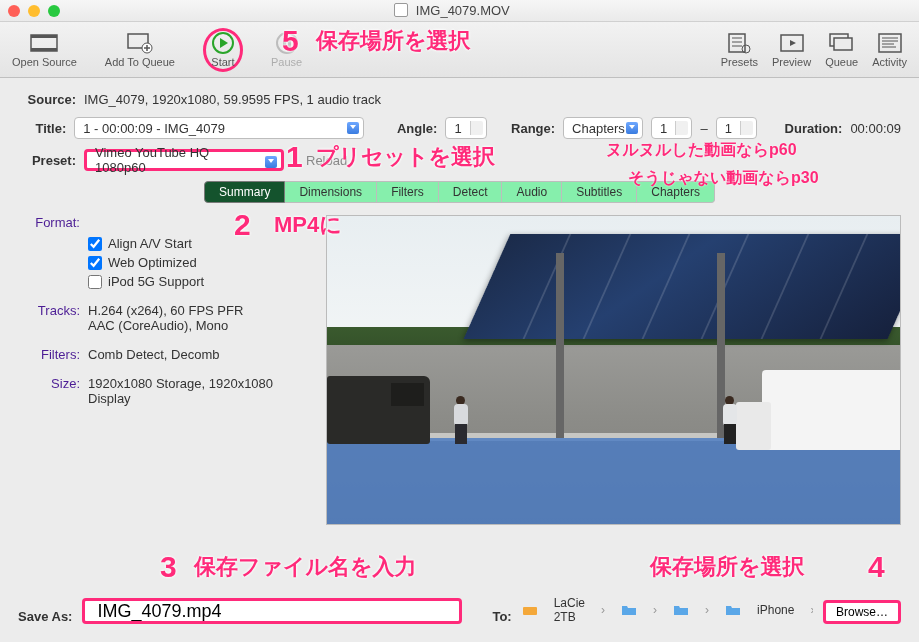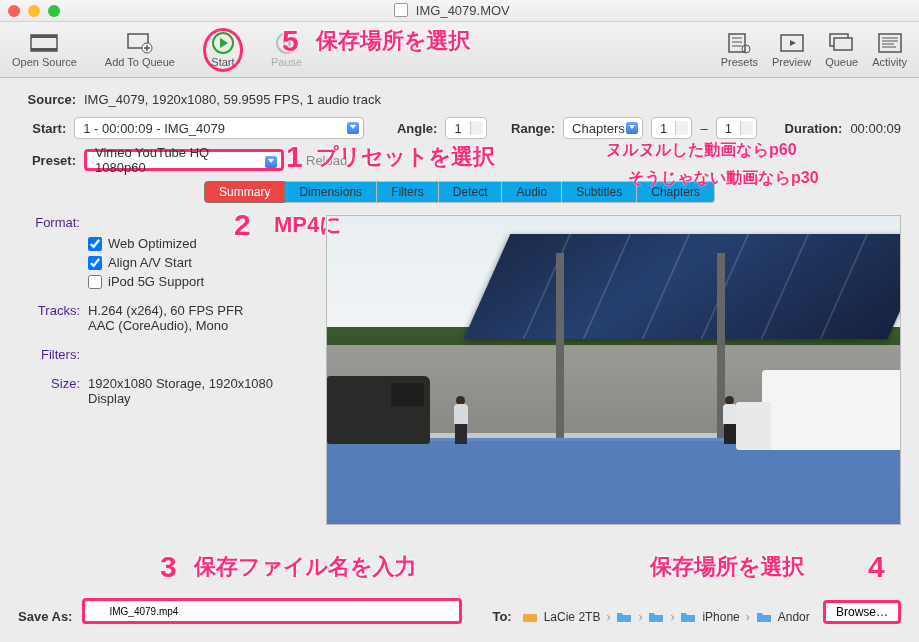--- a/index.html
+++ b/index.html
@@ -27,25 +27,25 @@
 .plain { font-size:13px; }
 .select { background:#fff; border:1px solid #bdbdbd; border-radius:4px; height:22px; padding:0 20px 0 8px; font-size:13px; position:relative; display:inline-flex; align-items:center; min-width:40px;}
 .select::after{content:"";position:absolute;right:4px;top:4px;width:12px;height:12px;background:linear-gradient(#6fa8ff,#3a7ce0);border-radius:2px;}
 .select::before{content:"";position:absolute;right:7px;top:7px;border-left:3px solid transparent;border-right:3px solid transparent;border-top:4px solid #fff;z-index:1;}
 .numbox{background:#fff;border:1px solid #bdbdbd;border-radius:4px;height:22px;width:50px;padding:0 18px 0 8px;font-size:13px;display:inline-flex;align-items:center;position:relative;}
 .numbox::after{content:"";position:absolute;right:3px;top:3px;bottom:3px;width:12px;background:#f0f0f0;border-left:1px solid #ccc;border-radius:0 2px 2px 0;}
 
 .hilite-red{border:3px solid #ff2a7a !important;border-radius:4px;}
 
 .tabs { display:flex; justify-content:center; margin:4px 0 12px; }
-.tab { background:#0ea5e9;border:1px solid #bdbdbd;padding:3px 14px;font-size:12px;cursor:pointer; }
+.tab { background:#86efac;border:1px solid #bdbdbd;padding:3px 14px;font-size:12px;cursor:pointer; }
 .tab:first-child{border-radius:4px 0 0 4px;}
 .tab:last-child{border-radius:0 4px 4px 0;}
 .tab+.tab{border-left:none;}
-.tab.active{background:#ef4444;color:#fff;border-color:#7a7a7a;}
+.tab.active{background:#14532d;color:#fff;border-color:#7a7a7a;}
 
 .summary-area{display:flex;gap:18px;}
 .left-col{width:290px;}
 .field-row{display:flex;margin-bottom:6px;align-items:flex-start;}
 .field-label{width:62px;text-align:right;font-size:13px;margin-right:8px;font-weight:400;color:#4c1d95;}
 .field-val{font-size:13px;flex:1;}
 .chk{display:flex;align-items:center;gap:6px;margin-left:70px;margin-bottom:4px;font-size:13px;}
 .chk input{width:14px;height:14px;}
 
 .preview-img{flex:1;height:310px;border:1px solid #bbb;position:relative;overflow:hidden;background:#aaa;}
@@ -62,22 +62,22 @@
 .truck::before{content:"";position:absolute;left:-18%;bottom:0;width:24%;height:60%;background:#e9e9e9;border-radius:3px;}
 .person{position:absolute;bottom:26%;width:16px;height:48px;}
 .person .head{width:9px;height:9px;border-radius:50%;background:#3a2a20;position:absolute;top:0;left:3px;}
 .person .body{position:absolute;top:8px;left:1px;width:14px;height:22px;border-radius:4px;}
 .person .legs{position:absolute;bottom:0;left:2px;width:12px;height:20px;}
 .p1{left:22%;} .p1 .body{background:#d8dadd;} .p1 .legs{background:#2a2a30;}
 .p2{left:69%;} .p2 .body{background:#e4e6e8;} .p2 .legs{background:#222;}
 .trees{position:absolute;left:0;right:0;top:36%;height:14%;background:linear-gradient(#3a5a2e,#2f4a26);}
 
 .bottom{position:absolute;left:0;right:0;bottom:18px;padding:0 18px;display:flex;align-items:flex-end;gap:10px;}
-.save-input{flex:0 0 380px;height:26px;background:#fff;border:1px solid #bdbdbd;border-radius:4px;padding:0 24px;font-size:10px;}
-.path{display:flex;align-items:center;gap:6px;font-size:12px;flex:1;overflow:hidden;}
+.save-input{flex:0 0 380px;height:26px;background:#fff;border:1px solid #bdbdbd;border-radius:4px;padding:0 12px;font-size:18px;}
+.path{display:flex;align-items:center;gap:16px;font-size:12px;flex:1;overflow:hidden;}
 .folder-icon{display:inline-flex;align-items:center;}
 .folder-icon svg{width:16px;height:12px;}
 .chev{color:#999;}
 .browse-btn{background:#fff;border:1px solid #bdbdbd;border-radius:4px;height:24px;padding:0 10px;font-size:12px;cursor:pointer;}
 
 .anno{position:absolute;font-weight:700;pointer-events:none;font-family:"Hiragino Sans","Meiryo",sans-serif;}
 .anno-num{font-size:30px;color:#ff2a7a;text-shadow:0 0 3px #fff,0 0 3px #fff;}
 .anno-txt{font-size:22px;color:#ff2a7a;text-shadow:0 0 3px #fff,0 0 3px #fff;}
 .anno-sub{font-size:16px;color:#ff2a7a;text-shadow:0 0 2px #fff;font-weight:700;}
 </style>
@@ -163,21 +163,21 @@
 </div>
 
 <div class="content">
 
   <div class="row">
     <span class="label label-narrow">Source:</span>
     <span class="plain">IMG_4079, 1920x1080, 59.9595 FPS, 1 audio track</span>
   </div>
 
   <div class="row">
-    <span class="label label-narrow">Start:</span>
+    <span class="label label-narrow">Title:</span>
     <div class="select" style="flex:0 0 290px;">
         <span>1 - 00:00:09 - IMG_4079</span>
       </div>
     <span style="width:20px"></span>
     <span class="plain" style="font-weight:600">Angle:</span>
     <div class="numbox" style="width:44px">
         <span>1</span>
       </div>
     <span style="width:10px"></span>
     <span class="plain" style="font-weight:600">Range:</span>
@@ -215,40 +215,41 @@
     <div class="tab"><span>Chapters</span></div>
   </div>
 
   <div class="summary-area">
     <div class="left-col">
       <div class="field-row">
         <span class="field-label">Format:</span>
       </div>
       <label class="chk">
           <input type="checkbox" checked="" style="">
-          <span>Web Optimized</span>
+          <span>Align A/V Start</span>
         </label>
       <label class="chk">
           <input type="checkbox" checked="" style="">
-          <span>Align A/V Start</span>
+          <span>Web Optimized</span>
         </label>
       <label class="chk">
           <input type="checkbox" style="">
           <span>iPod 5G Support</span>
         </label>
 
       <div class="field-row" style="margin-top:14px">
         <span class="field-label">Tracks:</span>
         <div class="field-val">
           <div>H.264 (x264), 60 FPS PFR</div>
           <div>AAC (CoreAudio), Mono</div>
         </div>
       </div>
       <div class="field-row" style="margin-top:14px">
         <span class="field-label">Filters:</span>
+        <span class="field-val">Comb Detect, Decomb</span>
       </div>
       <div class="field-row" style="margin-top:14px">
         <span class="field-label">Size:</span>
         <span class="field-val">1920x1080 Storage, 1920x1080 Display</span>
       </div>
     </div>
 
     <div class="preview-img">
       <div class="sky"></div>
       <div class="trees"></div>

